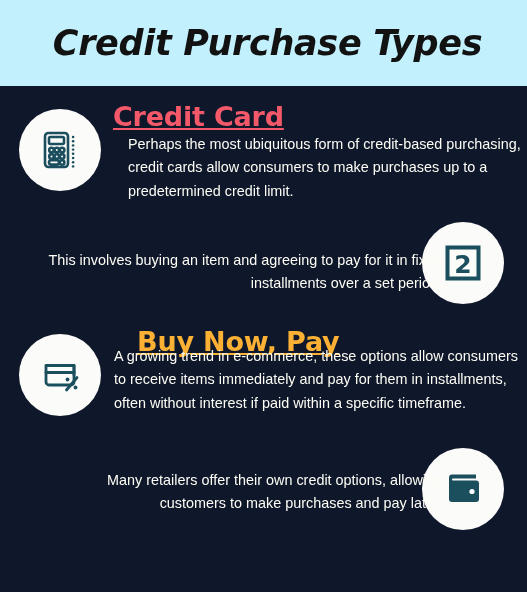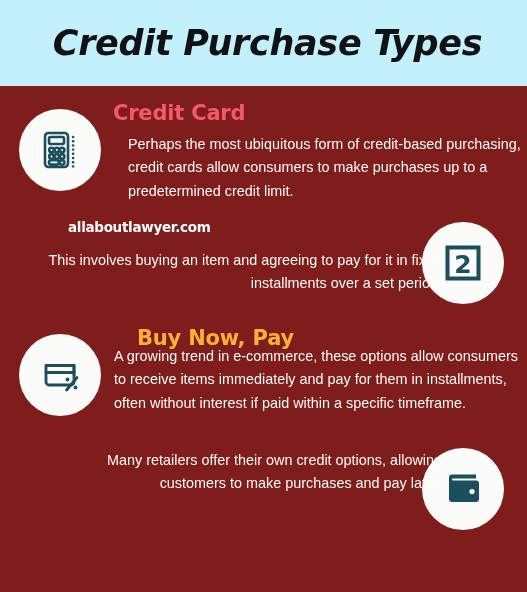--- a/index.html
+++ b/index.html
@@ -12,21 +12,21 @@
     height: 592px;
     overflow: hidden;
     font-family: "Liberation Sans", sans-serif;
     -webkit-font-smoothing: antialiased;
   }
 
   #infographic {
     position: relative;
     width: 527px;
     height: 592px;
-    background: #7f1d1d;
+    background: #0f172a;
   }
 
   
   .header-band {
     position: absolute;
     left: 0;
     top: 0;
     width: 527px;
     height: 86px;
     background: #c2f0fc;
@@ -58,24 +58,25 @@
     background: #fbfbf9;
     display: flex;
     align-items: center;
     justify-content: center;
   }
 
   .heading {
     position: absolute;
     font-family: "DejaVu Sans", sans-serif;
     font-weight: bold;
-    font-size: 21px;
+    font-size: 27px;
     letter-spacing: -0.2px;
     white-space: nowrap;
     line-height: 1;
+    text-decoration: underline;
   }
 
   .body-text {
     position: absolute;
     font-family: "Liberation Sans", sans-serif;
     font-size: 14.4px;
     line-height: 1.62;
     color: #fdfdf5;
   }
 
@@ -130,21 +131,20 @@
           </g>
         </svg>
       </span>
     </div>
 
     <div class="heading align-left" style="left:113px; top:103px; color:#f4596a;">Credit Card</div>
 
     <div class="body-text align-left" style="left:128px; top:133px; width:405px;">Perhaps the most ubiquitous form of credit-based purchasing, credit cards allow consumers to make purchases up to a predetermined credit limit.</div>
   </div>
 
-  <div class="watermark" style="left:68px; top:219px;">allaboutlawyer.com</div>
 
   <div class="section">
 
     <div class="circle" style="left:422px; top:222px;">
       <span>
         <svg width="48" height="48" viewBox="0 0 48 48">
           <rect x="8.5" y="8.5" width="31" height="31" fill="none" stroke="#1b4f5e" stroke-width="4"></rect>
           <text x="24" y="33.5" text-anchor="middle" font-family="DejaVu Sans, sans-serif" font-size="25" font-weight="bold" fill="#1b4f5e">2</text>
         </svg>
       </span>
@@ -177,16 +177,16 @@
 
     <div class="circle" style="left:422px; top:448px;">
       <span>
         <svg width="50" height="50" viewBox="0 0 50 50">
           <path d="M11 13.5a3 3 0 0 1 3-3h24v4H15a1 1 0 0 0 0 2h23a3 3 0 0 1 3 3v15.5a3 3 0 0 1-3 3H14a3 3 0 0 1-3-3V13.5z" fill="#1b4f5e"></path>
           <circle cx="34" cy="27.5" r="2.6" fill="#ffffff"></circle>
         </svg>
       </span>
     </div>
 
-    <div class="body-text align-right" style="left:22px; top:449px; width:400px;">Many retailers offer their own credit options, allowing customers to make purchases and pay later.</div>
+    <div class="body-text align-right" style="left:22px; top:469px; width:400px;">Many retailers offer their own credit options, allowing customers to make purchases and pay later.</div>
   </div>
 
 </div>
 
 </body></html>

